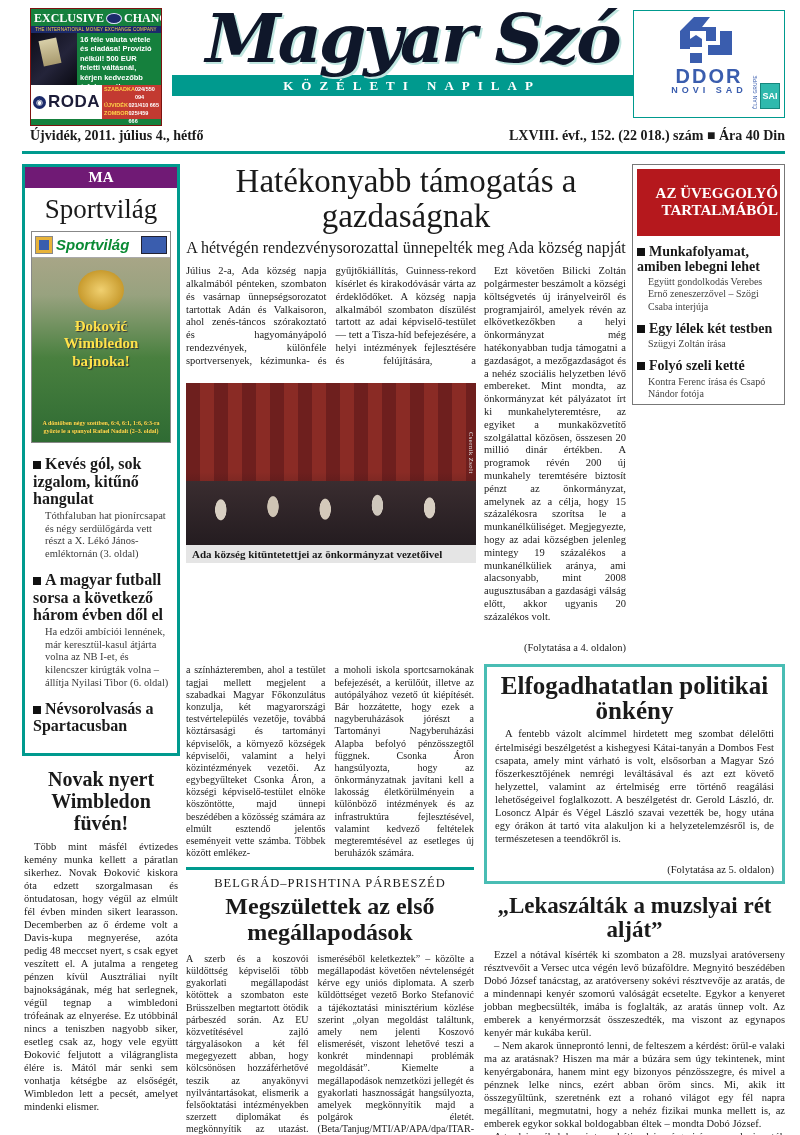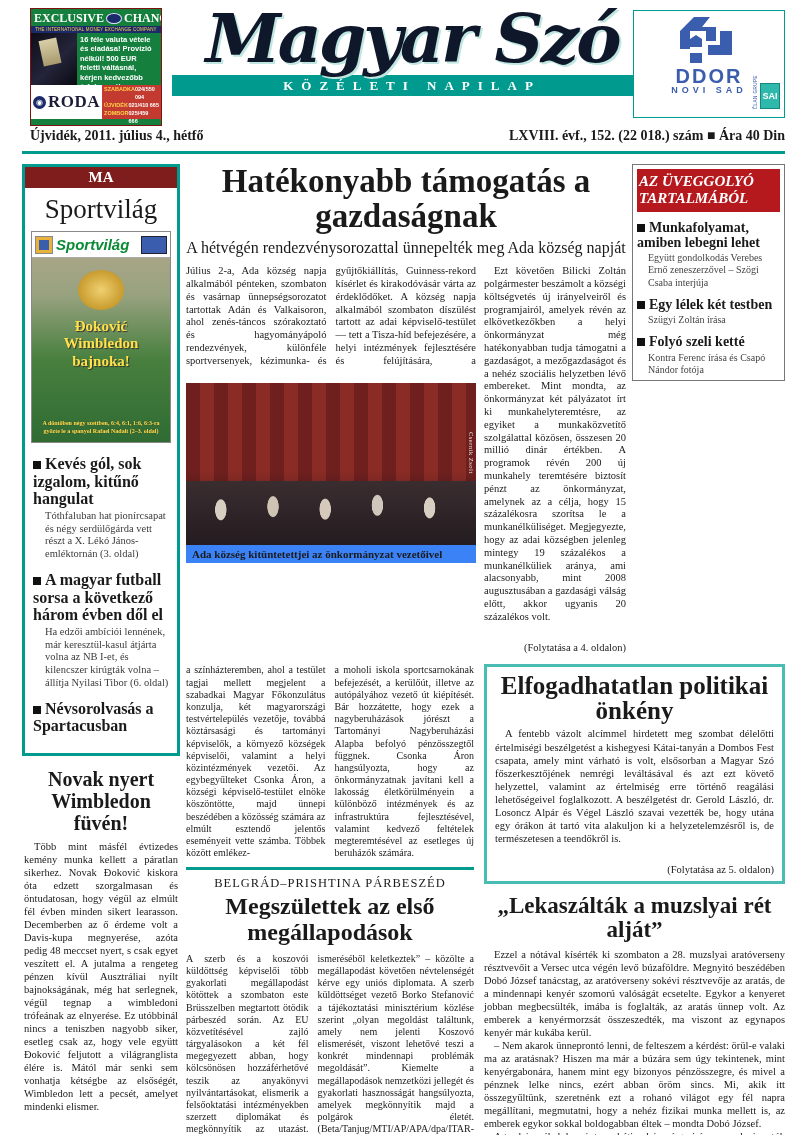--- a/index.html
+++ b/index.html
@@ -21,21 +21,21 @@
   .exch-mid { display:flex; height:52px; }
   .exch-photo { width:46px; background:linear-gradient(135deg,#0d0d18 0%,#24243a 55%,#0a0a12 100%); position:relative; flex:0 0 auto; }
   .exch-photo:before { content:""; position:absolute; left:10px; top:6px; width:18px; height:26px;
                        background:linear-gradient(180deg,#d8cfa8,#a89a6e); transform:rotate(-12deg); }
   .exch-body { flex:1; font-size:7.5px; line-height:1.25; font-weight:bold; padding:2px 3px; color:#fff;
                font-family:"Liberation Sans",sans-serif; }
   .exch-bottom { display:flex; align-items:center; background:#fff; height:34px; }
   .roda { display:flex; align-items:center; gap:2px; padding:0 2px; }
   .roda-circle { width:13px; height:13px; border-radius:50%; background:#1b2a6b; color:#fff; font-size:8px;
                  display:flex; align-items:center; justify-content:center; }
-  .roda-name { font-family:Liberation Serif, serif; font-weight:bold; font-size:17px; color:#1c1c38; letter-spacing:.5px; }
+  .roda-name { font-family:Liberation Sans, sans-serif; font-weight:bold; font-size:17px; color:#1c1c38; letter-spacing:.5px; }
   .exch-locs { flex:1; background:#c33a31; padding:1px 2px; height:100%; }
   .exch-loc { display:flex; justify-content:space-between; font-family:"Liberation Sans",sans-serif;
               font-size:5.5px; font-weight:bold; line-height:1.45; }
   .exch-loc .ln { color:#ffd24a; } .exch-loc .lv { color:#fff; }
 
   .masthead { position:absolute; left:150px; top:4px; width:480px; text-align:center; }
   .mast-title { font-family:"DejaVu Serif",serif; font-style:italic; font-weight:bold;
                 font-size:68px; line-height:1.0; letter-spacing:-3px; color:#0f172a;
                 text-shadow:2px 2px 0 #bfe6e0; }
   .mast-url { font-size:10px; letter-spacing:5px; font-weight:bold; color:#333; margin-top:2px; }
@@ -57,21 +57,21 @@
               font-weight:bold; font-size:14px; }
   .header-rule { position:absolute; left:0; right:0; top:151px; height:3px; background:#009a8e; }
 
   
   .main { display:flex; gap:6px; margin-top:8px; }
   .sidebar { width:158px; flex:0 0 auto; }
   .content { flex:1; }
 
   
   .ma-box { border:3px solid #009a8e; }
-  .ma-head { background:#7f1d1d; color:#fff; text-align:center; font-weight:bold; font-size:15px; padding:2px 0; }
+  .ma-head { background:#701a75; color:#fff; text-align:center; font-weight:bold; font-size:15px; padding:2px 0; }
   .sv-title { text-align:center; font-size:27px; font-weight:500; padding:6px 0 4px; }
   .sv-cover { margin:2px 6px 8px; border:1px solid #888; height:212px; position:relative; overflow:hidden;
               background:linear-gradient(180deg,#b3a88c 0%,#98a27f 30%,#49803f 60%,#2f6b33 100%); }
   .sv-cover-top { position:absolute; left:0; right:0; top:0; height:26px; background:#fff;
                   display:flex; align-items:center; gap:3px; padding:0 3px; border-bottom:1px solid #aaa; }
   .sv-logo-sq { width:18px; height:18px; background:#e8b33a; border:1px solid #888; display:flex;
                 align-items:center; justify-content:center; }
   .sv-logo-sq span { width:10px; height:10px; background:#3a5dae; display:block; }
   .sv-masthead { color:#0a8a34; font-family:"Liberation Sans",sans-serif; font-weight:bold;
                  font-style:italic; font-size:15px; flex:1; }
@@ -87,48 +87,48 @@
   .teaser-title { font-weight:bold; font-size:16px; line-height:1.1; }
   .sq { display:inline-block; width:8px; height:8px; background:#111; margin-right:4px; }
   .teaser-text { font-size:10.5px; line-height:1.22; color:#3c3c3c; margin-top:2px; padding-left:12px; text-align:left; }
   .novak { margin-top:12px; padding:0 2px; }
   .novak-title { text-align:center; font-weight:bold; font-size:20px; line-height:1.1; }
   .novak-body { margin-top:6px; font-size:10.5px; line-height:1.24; text-align:justify; text-indent:10px; }
 
   
   .content-top { display:flex; gap:6px; }
   .ada { width:440px; flex:0 0 auto; }
-  .ada-headline { text-align:center; font-weight:bold; font-size:33px; line-height:1.05; }
+  .ada-headline { text-align:center; font-weight:normal; font-size:33px; line-height:1.05; }
   .ada-subhead { text-align:center; font-size:16px; margin:6px 0 8px; }
   .ada-body { display:flex; gap:8px; }
   .ada-left { width:290px; flex:0 0 auto; }
   .ada-cols2 { column-count:2; column-gap:9px; font-size:10.5px; line-height:1.22; text-align:justify; height:114px; overflow:hidden; }
   .ada-photo { margin-top:4px; height:162px; position:relative; overflow:hidden;
      background:
        linear-gradient(180deg, rgba(0,0,0,0) 55%, rgba(20,14,18,.85) 100%),
        repeating-linear-gradient(90deg,#6e1f1e 0 14px,#8a2b25 14px 28px),
        #6e1f1e; }
   .ada-people { position:absolute; left:0; right:0; bottom:0; height:64px;
      background:
        radial-gradient(12px 22px at 12% 45%, #d8cfc2 0 45%, rgba(0,0,0,0) 50%),
        radial-gradient(12px 22px at 30% 40%, #cfc4b4 0 45%, rgba(0,0,0,0) 50%),
        radial-gradient(12px 22px at 48% 44%, #d4c9ba 0 45%, rgba(0,0,0,0) 50%),
        radial-gradient(12px 22px at 66% 38%, #cfc7bc 0 45%, rgba(0,0,0,0) 50%),
        radial-gradient(12px 22px at 84% 42%, #d8cfc2 0 45%, rgba(0,0,0,0) 50%),
        linear-gradient(180deg,#3a2d30 0%,#241c20 100%); }
   .photo-credit-v { position:absolute; right:1px; top:30%; writing-mode:vertical-rl;
                     font-size:6.5px; color:#e5e5e5; letter-spacing:.5px; }
-  .caption-bar { background:#3b82f6; font-weight:bold; font-size:11px; padding:3px 6px; }
+  .caption-bar { background:#e5e5e5; font-weight:bold; font-size:11px; padding:3px 6px; }
   .ada-col3 { flex:1; font-size:10.5px; line-height:1.22; text-align:justify; }
   .indent p, p.ind { text-indent:10px; }
   .col-footer { text-align:right; font-size:10.5px; margin-top:18px; }
 
   .uveg { flex:1; border:1px solid #777; padding:4px; background:#fff; align-self:flex-start; }
-  .uveg-head { background:#b5181d; color:#fff; text-align:left; font-weight:bold;
-               font-size:15px; line-height:1.15; padding:4px 2px;font-style:italic; }
+  .uveg-head { background:#b5181d; color:#fff; text-align:right; font-weight:bold;
+               font-size:15px; line-height:1.15; padding:16px 2px; }
   .uveg-item { margin-top:8px; }
   .uveg-title { font-weight:bold; font-size:14px; line-height:1.1; }
   .uveg-text { font-size:10px; line-height:1.22; color:#444; margin-top:2px; padding-left:11px; }
 
   
   .content-bottom { display:flex; gap:10px; margin-top:10px; }
   .center-col { width:288px; flex:0 0 auto; }
   .cont-cols { display:flex; gap:9px; font-size:10px; line-height:1.22; text-align:justify; }
   .cont-cols > div { flex:1; }
   .teal-rule { height:3px; background:#009a8e; margin:8px 0 6px; }

